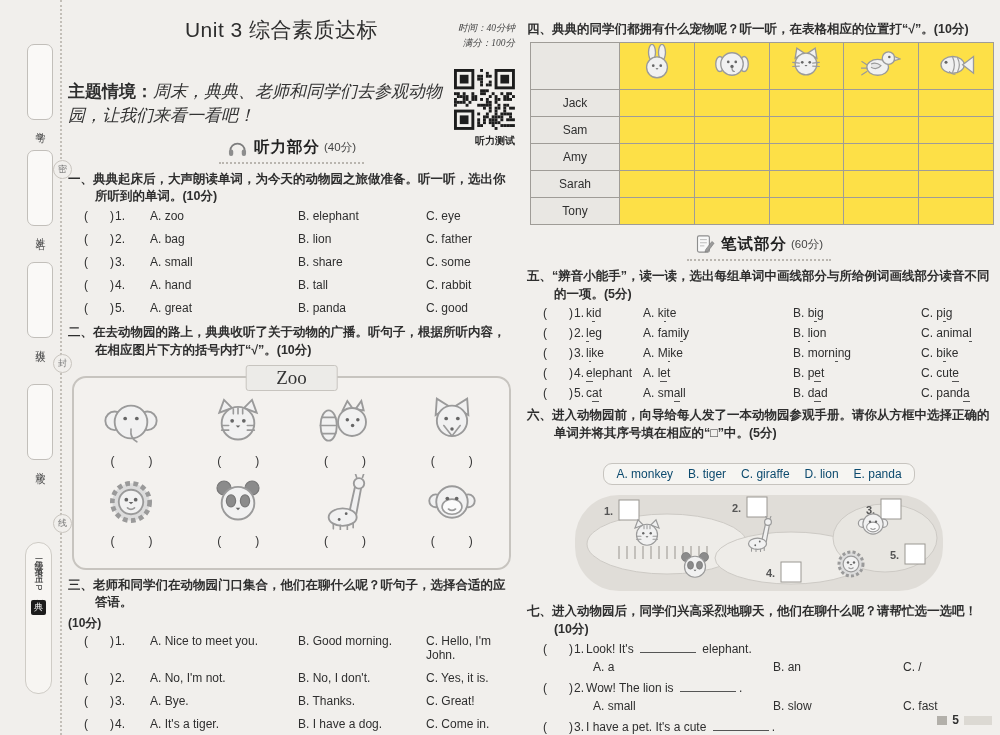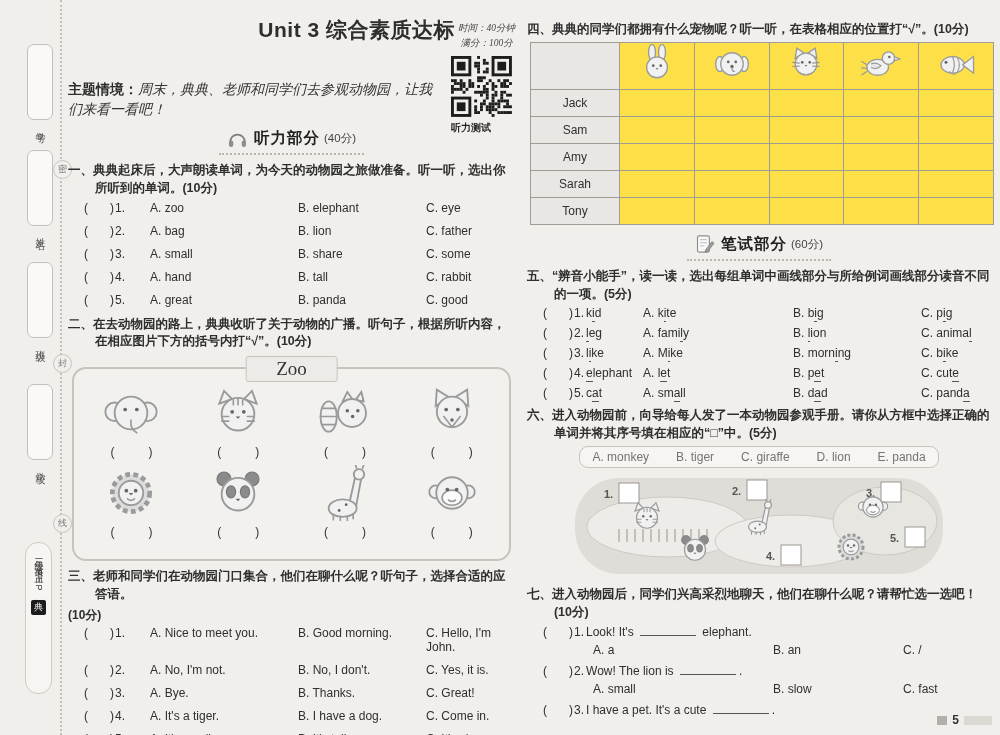--- a/index.html
+++ b/index.html
@@ -18,25 +18,25 @@
     background:#f1efec;font-size:9px;color:#777;display:flex;align-items:center;justify-content:center}
   #brand-pill{position:absolute;left:25px;top:542px;width:27px;height:152px;border:1px solid #cfccc6;
     border-radius:13px;background:#f7f5f2;display:flex;flex-direction:column;align-items:center;justify-content:flex-start;padding-top:8px;box-sizing:border-box}
   #brand-pill .b-text{writing-mode:vertical-rl;font-size:9px;color:#444;letter-spacing:1.5px}
   #brand-pill .b-logo{width:15px;height:15px;background:#1c1c1c;color:#fff;font-size:9px;display:flex;align-items:center;justify-content:center;margin-top:5px;border-radius:2px}
   
   #col-left{position:absolute;left:68px;top:10px;width:447px}
   #col-right{position:absolute;left:527px;top:14px;width:464px}
   
   #paper-header{position:relative;min-height:58px}
-  #paper-title{text-align:right;font-size:21px;font-weight:700;color:#2e2e2e;margin:6px 60px 0 40px;letter-spacing:.5px}
-  #paper-meta{position:absolute;right:0;top:5px;font-family:"Liberation Serif","DejaVu Serif",serif;font-style:italic;font-size:9.5px;color:#444;line-height:1.6;text-align:center}
-  #qr-wrap{position:absolute;right:0;top:40px;width:64px;text-align:left}
+  #paper-title{text-align:center;font-size:21px;font-weight:400;color:#2e2e2e;margin:6px 60px 0 40px;letter-spacing:.5px}
+  #paper-meta{position:absolute;right:0;top:5px;font-family:"Liberation Serif","DejaVu Serif",serif;font-style:italic;font-size:9.5px;color:#444;line-height:1.6;text-align:right}
+  #qr-wrap{position:absolute;right:0;top:53px;width:64px;text-align:right}
   #qr-wrap .qr-cap{font-size:10px;font-weight:700;color:#222;margin-top:1px}
-  #theme-line{margin:6px 0 4px;padding-right:72px;font-size:14px;line-height:1.4}
+  #theme-line{margin:6px 0 4px;padding-right:72px;font-size:17px;line-height:1.4}
   #theme-line .t-label{font-weight:700;color:#2e2e2e}
   #theme-line .t-text{font-family:"Liberation Serif","DejaVu Serif",serif;font-style:italic;color:#333}
   
   .sec-header{display:flex;align-items:center;justify-content:center;margin:9px auto 5px;width:fit-content;
     border-bottom:2px dotted #b9b5af;padding:0 8px 4px}
   .sec-header .sec-icon{margin-right:6px;display:flex}
   .sec-header .sec-title{font-size:15.5px;font-weight:700;color:#222;letter-spacing:1px}
   .sec-header .sec-score{font-size:11.5px;color:#444;margin-left:4px}
   
   .stem{font-size:12.5px;font-weight:600;line-height:1.42;margin:7px 0 3px;padding-left:2.15em;text-indent:-2.15em;color:#2e2e2e}
@@ -57,22 +57,22 @@
   .zoo-cell{text-align:center}
   .zoo-cell .zbr{font-size:12px;color:#333;margin-top:1px}
   
   #pets-table{border-collapse:collapse;width:100%;margin:3px 3px 2px;background:#fde047}
   #pets-table td{border:1px solid #9f9c97;text-align:center;vertical-align:middle}
   #pets-table td.corner,#pets-table td.nm{background:#e9e7e3;width:86px;font-size:12px;color:#2f2f2f}
   #pets-table tr.hdr td{height:44px}
   #pets-table tr.body td{height:24px}
   
   
-  #word-bank{margin:3px auto 5px;width:fit-content;border:1.5px solid #c7c4bf;border-radius:9px;background:#f6f5f2;
-    padding:3px 12px;font-size:12px;color:#737373;display:flex;gap:27px}
+  #word-bank{margin:20px auto 5px;width:fit-content;border:1.5px solid #c7c4bf;border-radius:9px;background:#f6f5f2;
+    padding:3px 12px;font-size:12px;color:#0c4a6e;display:flex;gap:15px}
   #zoo-map{display:block;margin:2px auto 0}
   .mapnum{font-size:11px;font-weight:700;fill:#555;font-family:"Liberation Sans",sans-serif}
   .mapbox{fill:#ffffff;stroke:#9a9792}
   
   .q7-block{margin-left:16px;margin-bottom:5px}
   .q7-stem{font-size:12px;color:#2f2f2f;margin-bottom:4px}
   .q7-opts{display:grid;grid-template-columns:180px 130px 1fr;padding-left:50px;font-size:12px;color:#2f2f2f;margin-bottom:6px}
   
   #page-footer{position:absolute;right:8px;bottom:8px;display:flex;align-items:center;gap:5px}
   #page-footer .bar1{width:10px;height:9px;background:#b3b0aa}

